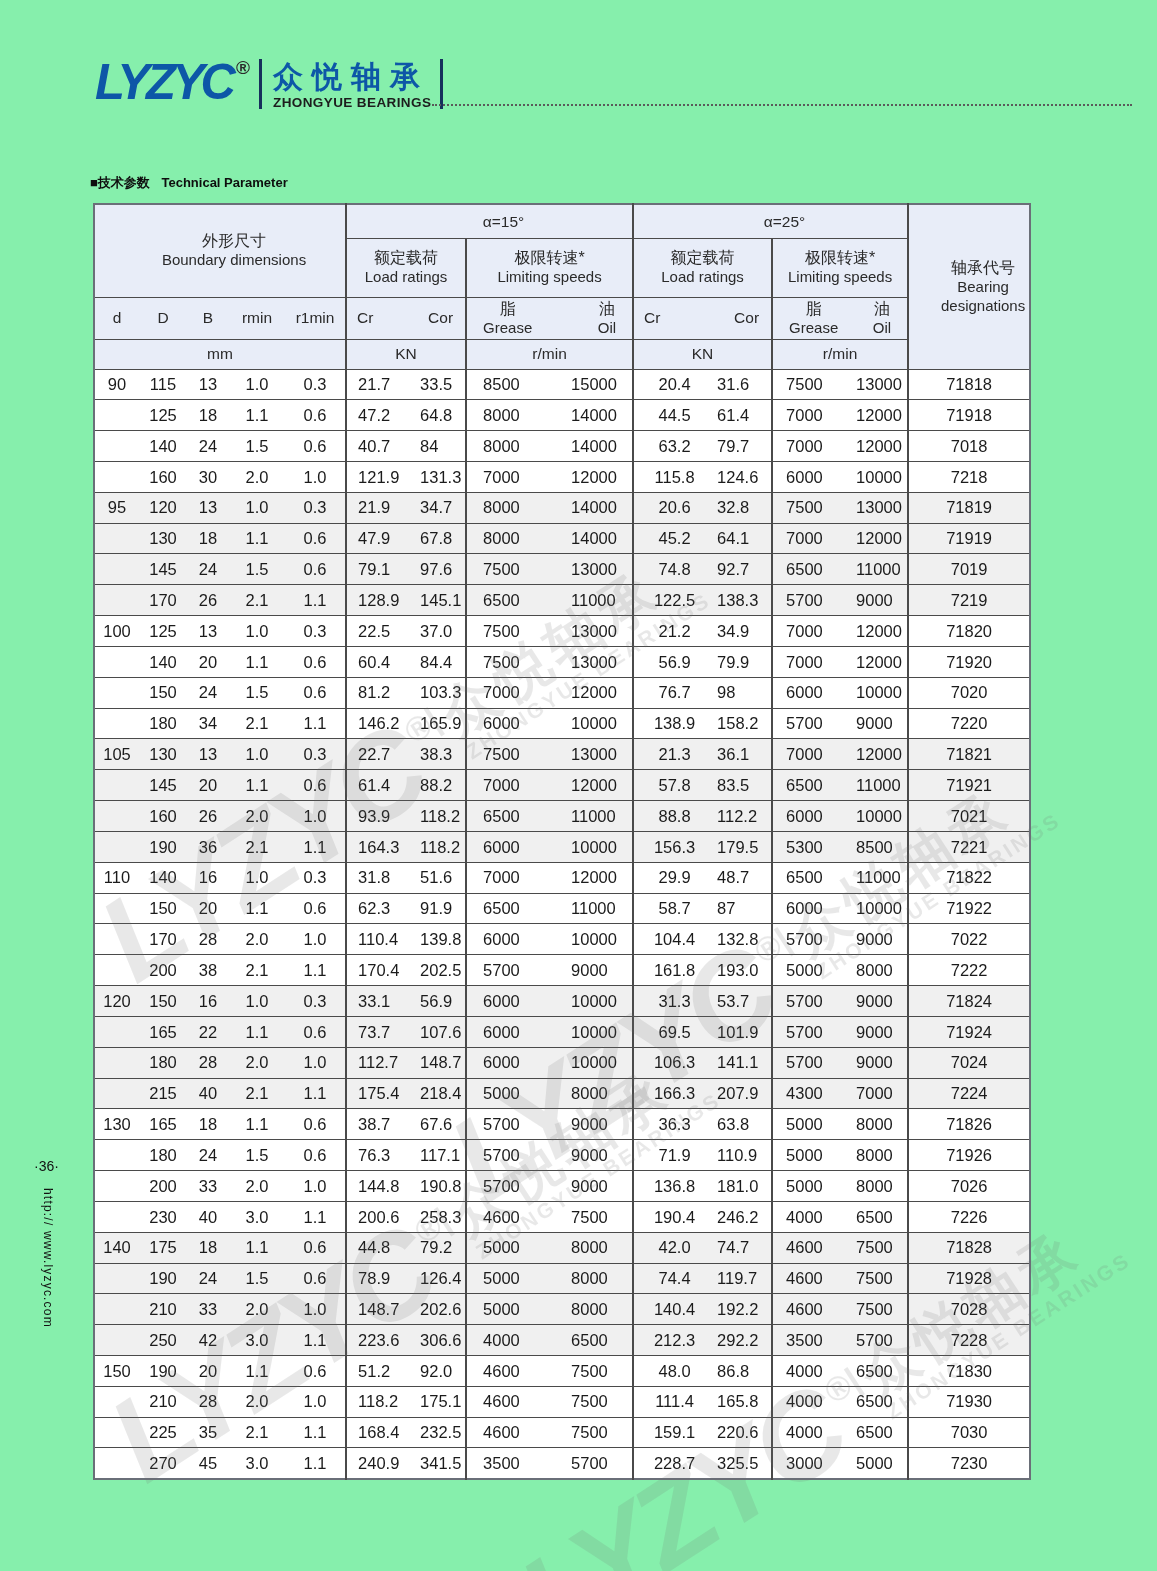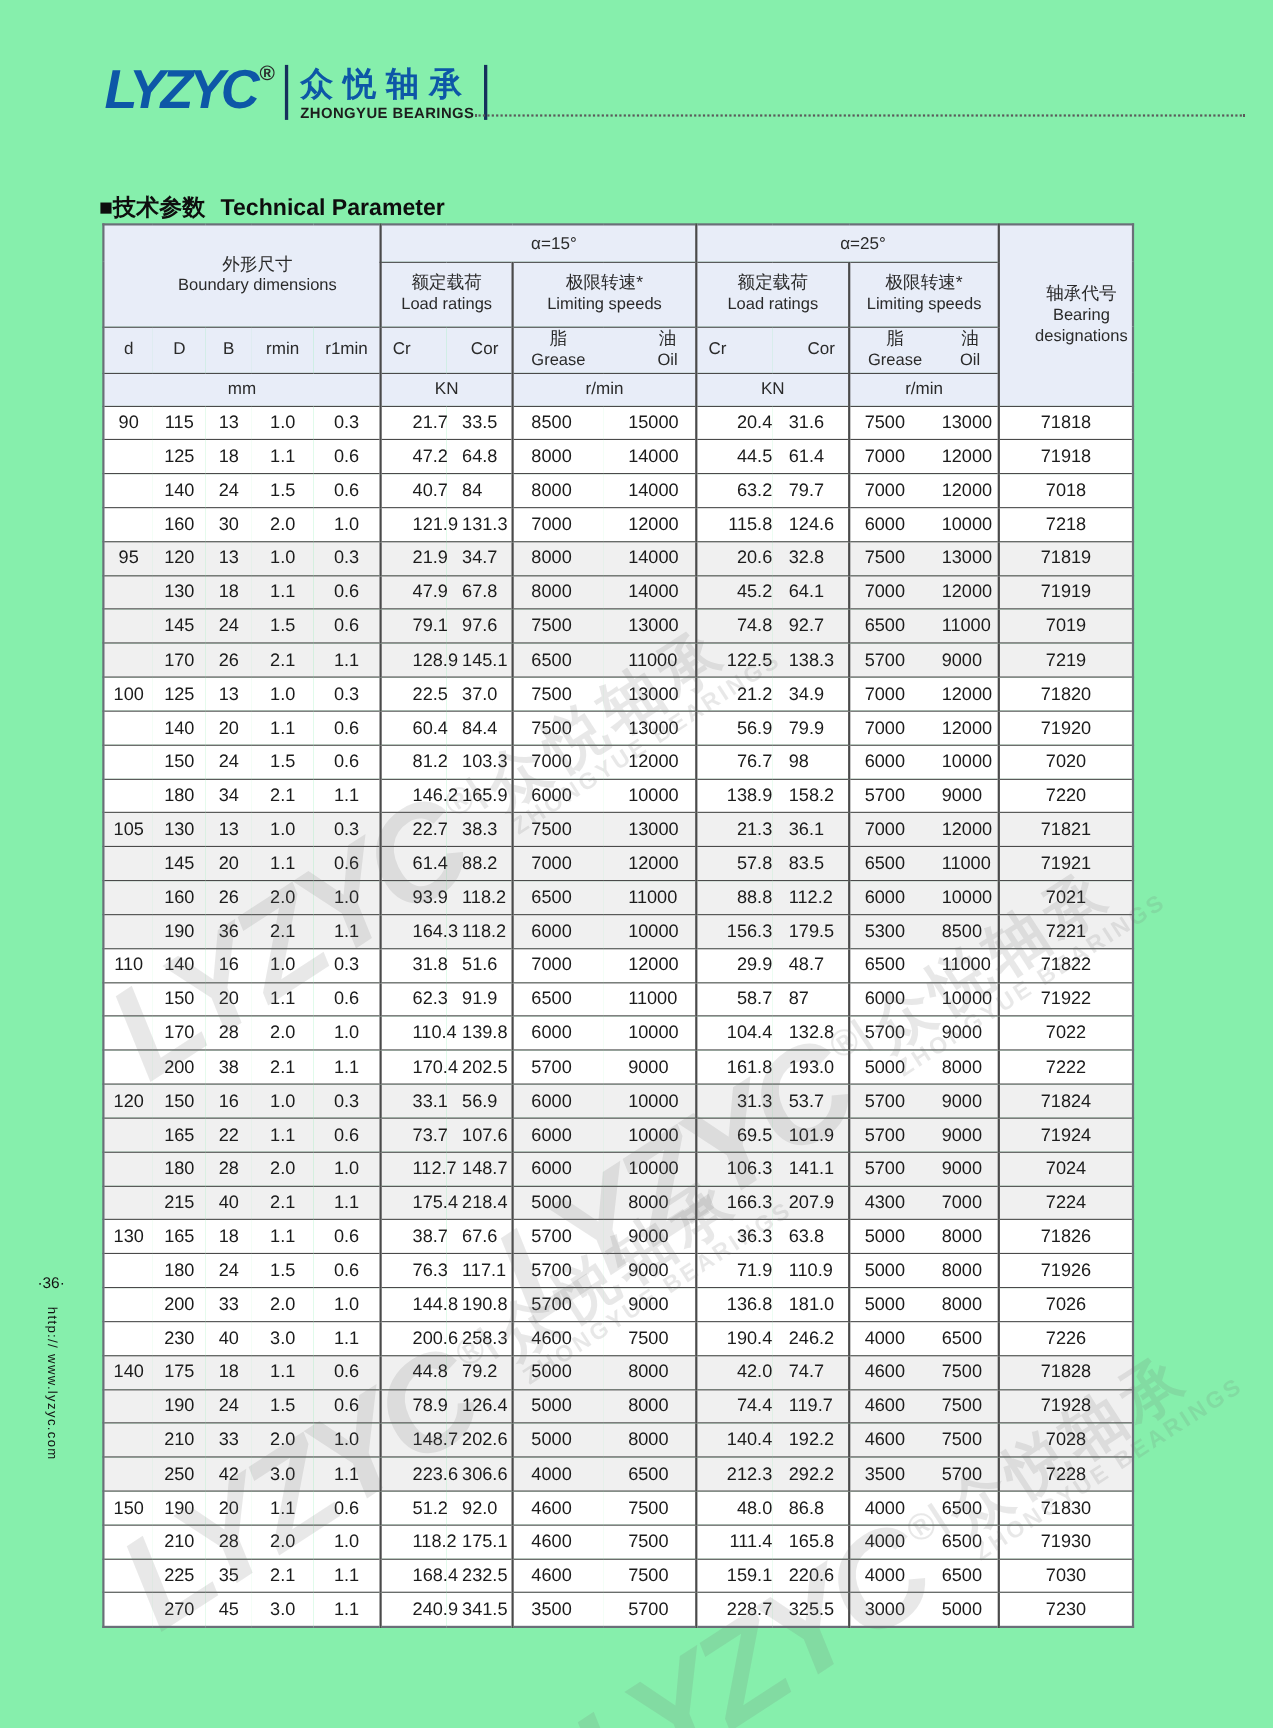--- a/index.html
+++ b/index.html
@@ -20,21 +20,21 @@
     letter-spacing:-4px;line-height:1.0;transform:scaleY(1.02);}
   .logo-reg{font-size:19px;font-weight:bold;color:#2b2b2b;margin:0 0 0 4px;line-height:1;}
   .logo-bar{width:3px;height:50px;background:#16305c;margin:1px 11px 0 9px;}
   .logo-cnblock{display:flex;flex-direction:column;margin-top:3px;}
   .logo-cn{font-size:30px;font-weight:bold;color:var(--brand);letter-spacing:9px;line-height:1.05;white-space:nowrap;}
   .logo-en{font-size:13.5px;font-weight:bold;color:#1d1d1d;letter-spacing:0.4px;margin-top:2px;white-space:nowrap;}
   .dotted-rule{position:absolute;left:432px;top:70px;width:700px;height:36px;
     border-bottom:2px dotted #5a5a5a;}
 
   
-  .sec-title{position:absolute;left:90px;top:174px;font-size:21px;font-weight:bold;color:#0e0e0e;}
+  .sec-title{position:absolute;left:90px;top:174px;font-size:13px;font-weight:bold;color:#0e0e0e;}
   .sec-title .en{margin-left:8px;}
 
   
   .tbl-wrap{position:absolute;left:93px;top:203px;width:936px;}
   table{width:100%;border-collapse:collapse;table-layout:fixed;border:2px solid var(--outer);
     font-size:16.5px;color:#1b1b1b;}
   thead td{background:var(--hdrbg);text-align:center;vertical-align:middle;color:#2a2a2a;
     border-bottom:1px solid var(--line);font-size:15.5px;line-height:1.25;padding:0;}
   thead .cnh{font-size:16px;display:block;}
   thead .enh{font-size:15px;display:block;}
@@ -42,25 +42,25 @@
   .hB{height:59px;margin-top:10px;}
   .hC{height:42px;}
   .hD{height:30px;}
   .gb{border-right:2px solid var(--line) !important;}
   tbody td{border-bottom:1px solid var(--line);height:30.83px;padding:0;background:#fff;
     vertical-align:middle;line-height:1;}
   tbody tr.shaded td{background:var(--shade);}
   tbody td.c0{text-align:center;}
   tbody td.c1,tbody td.c2,tbody td.c3,tbody td.c4{text-align:center;}
   tbody td.c4{border-right:2px solid var(--line);}
-  tbody td.c5{text-align:left;padding-left:28px;}
+  tbody td.c5{text-align:left;padding-left:11px;}
   tbody td.c6{text-align:left;padding-left:14px;border-right:2px solid var(--line);}
   tbody td.c7{text-align:left;padding-left:16px;}
   tbody td.c8{text-align:left;padding-left:22px;border-right:2px solid var(--line);}
-  tbody td.c9{text-align:right;padding-left:13px;}
+  tbody td.c9{text-align:center;padding-left:13px;}
   tbody td.c10{text-align:left;padding-left:15px;border-right:2px solid var(--line);}
   tbody td.c11{text-align:left;padding-left:13px;}
   tbody td.c12{text-align:left;padding-left:16px;border-right:2px solid var(--line);}
   tbody td.c13{text-align:center;}
   .go{display:flex;justify-content:space-between;padding:0 16px;}
   .go .gcol{display:flex;flex-direction:column;line-height:1.2;}
   .go .gcol .cnh{font-size:16px;}
 
   
   .pgnum{position:absolute;left:34px;top:1158px;font-size:14px;color:#111;}

